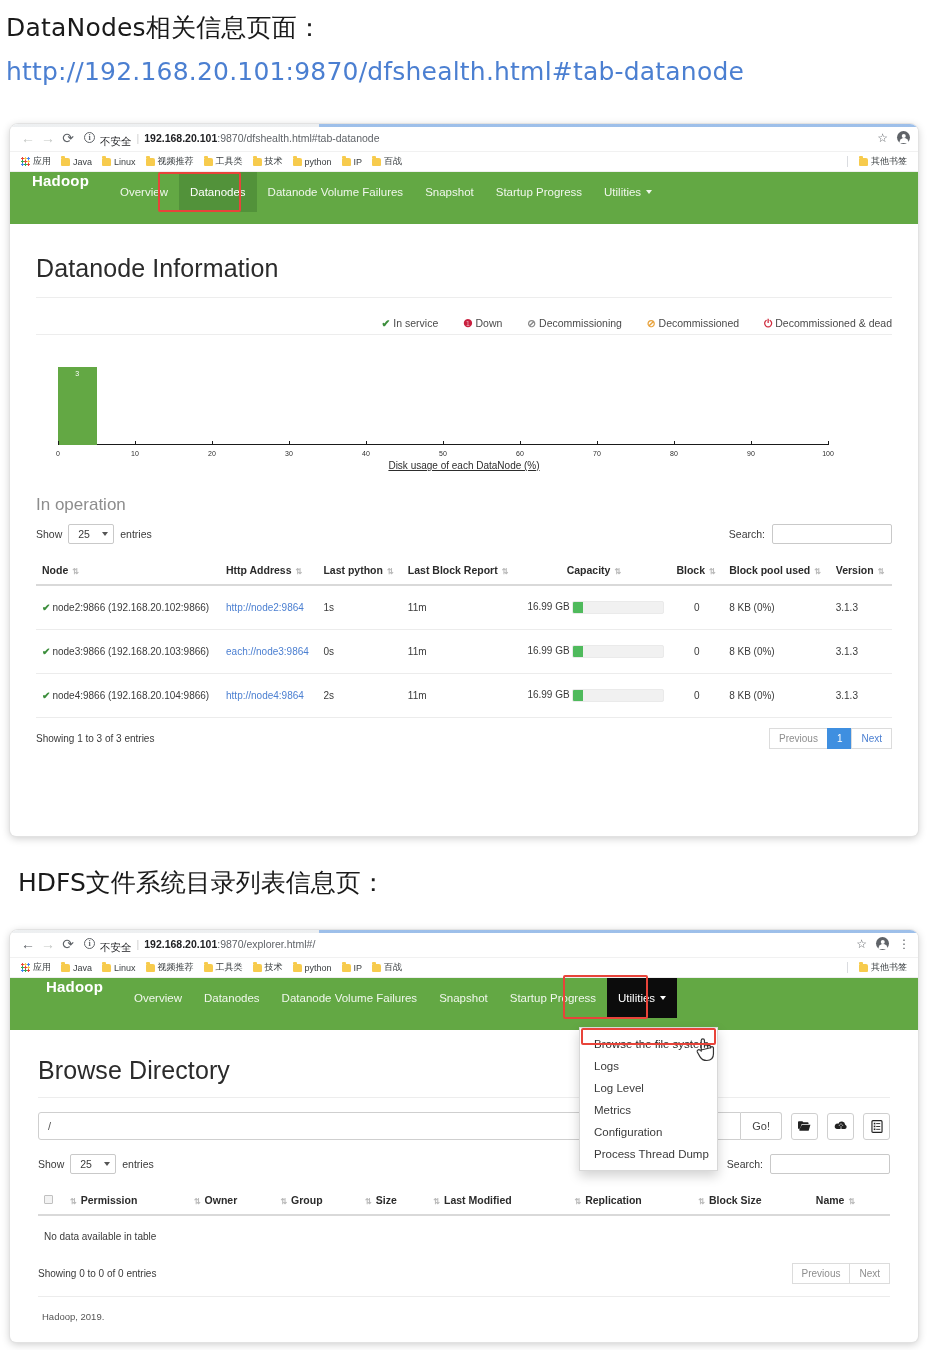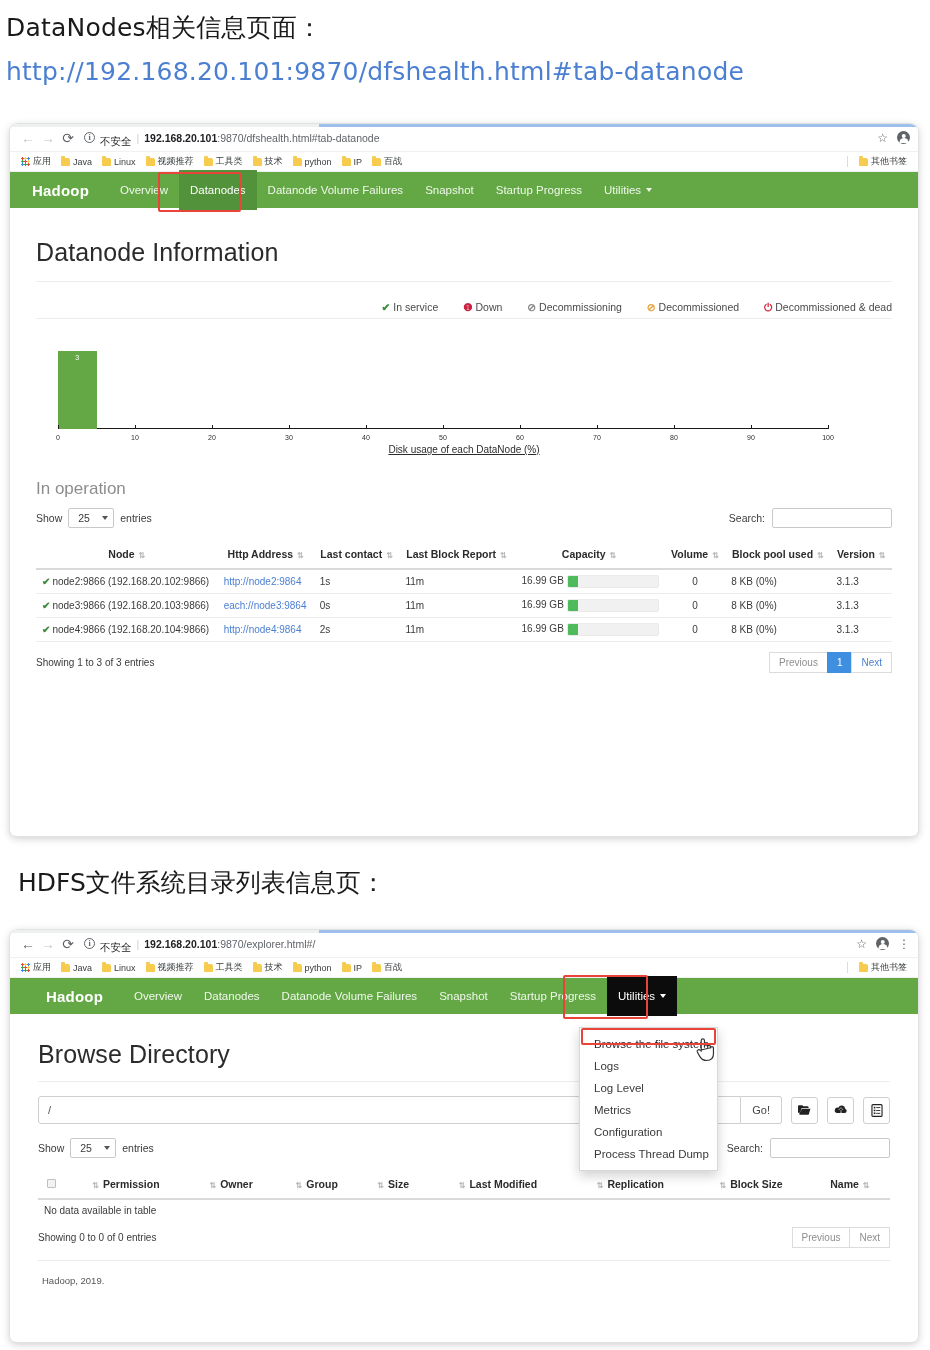--- a/index.html
+++ b/index.html
@@ -115,22 +115,22 @@
       radial-gradient(circle at 1.5px 7.5px, #4285f4 1.2px, transparent 1.3px),
       radial-gradient(circle at 4.5px 7.5px, #34a853 1.2px, transparent 1.3px),
       radial-gradient(circle at 7.5px 7.5px, #e8453c 1.2px, transparent 1.3px);
   }
   .bm-spacer { flex:1; }
   .bm-divider { width:1px; height:11px; background:#dadce0; margin:0 6px; }
 
   
   .hadoop-nav {
     background: #63a844;
-    height: 36px;
-    display: flex; align-items: center;
+    height: 52px;
+    display: flex; 
     padding-left: 22px;
     position: relative;
   }
   .brand {
     color:#fff; font-size:15px; font-weight:700; margin-right: 20px;
     letter-spacing:.2px;
   }
   .nav-link {
     color: #f0f7ec; font-size: 11.5px; padding: 0 11px;
     height: 40px; display:flex; align-items:center; white-space:nowrap;
@@ -221,25 +221,25 @@
   }
   .dt-search { font-size:10.5px; color:#3a3a3a; display:flex; align-items:center; gap:7px; }
   .inp {
     border:1px solid #c9c9c9; border-radius:2px; background:#fff;
     height:20px; width:120px;
   }
 
   table.dt { width:100%; border-collapse: collapse; }
   table.dt th {
     font-size: 10.5px; color:#2b2b2b; font-weight: 700;
-    text-align:center; padding: 8px 6px; border-bottom: 2px solid #d9d9d9;
+    text-align:left; padding: 8px 6px; border-bottom: 2px solid #d9d9d9;
     white-space: nowrap;
   }
   table.dt td {
-    font-size: 10px; color:#3a3a3a; padding: 5px 6px;
+    font-size: 10px; color:#3a3a3a; padding: 15px 6px;
     border-bottom: 1px solid #ececec; white-space: nowrap;
   }
   .sorticon { color:#b9b9b9; font-size:8px; margin-left:4px; }
   .check { color:#3c8e3c; font-weight:700; margin-right:2px; }
   a.tlink { color:#4b7fd1; text-decoration:none; }
   .capbar {
     display:inline-block; width:92px; height:13px; background:#f1f1f1;
     border-radius:2px; vertical-align:middle; overflow:hidden;
     border:1px solid #eaeaea;
   }
@@ -424,24 +424,24 @@
           <span>Search:</span>
           <span class="inp"></span>
         </div>
       </div>
 
       <table class="dt">
         <thead>
           <tr>
             <th><span>Node</span><span class="sorticon">⇅</span></th>
             <th><span>Http Address</span><span class="sorticon">⇅</span></th>
-            <th><span>Last contact</span><span class="sorticon">⇅</span></th>
+            <th><span>Last python</span><span class="sorticon">⇅</span></th>
             <th><span>Last Block Report</span><span class="sorticon">⇅</span></th>
             <th style="text-align:center"><span>Capacity</span><span class="sorticon">⇅</span></th>
-            <th><span>Volume</span><span class="sorticon">⇅</span></th>
+            <th><span>Block</span><span class="sorticon">⇅</span></th>
             <th><span>Block pool used</span><span class="sorticon">⇅</span></th>
             <th><span>Version</span><span class="sorticon">⇅</span></th>
           </tr>
         </thead>
         <tbody id="dn-rows">
             <tr>
               <td><span class="check">✔</span><span>node2:9866 (192.168.20.102:9866)</span></td>
               <td><a class="tlink" href="#">http://node2:9864</a></td>
               <td>1s</td>
               <td>11m</td>

